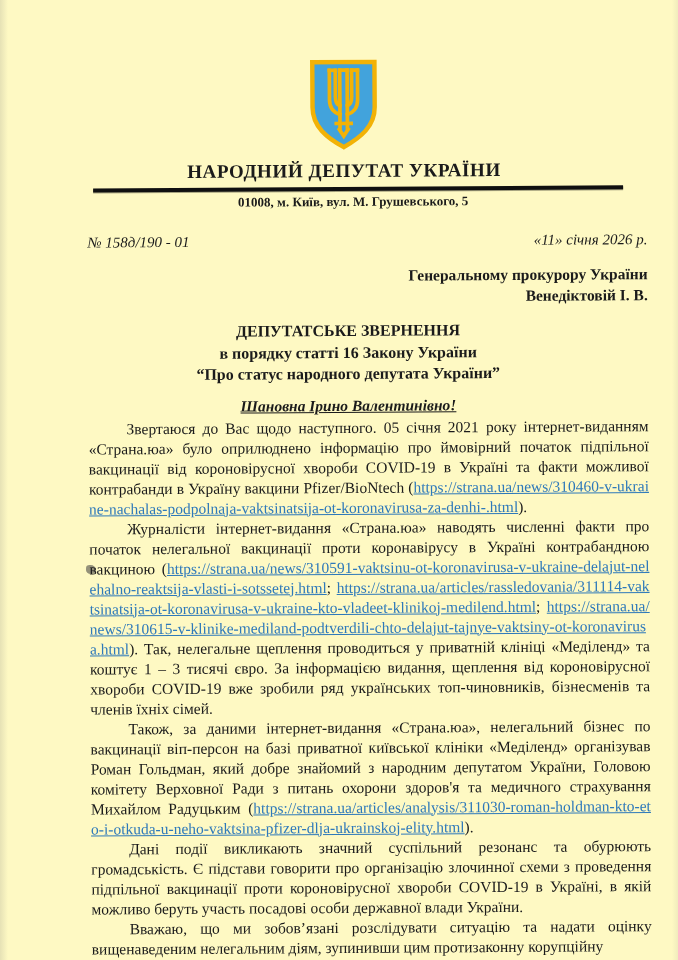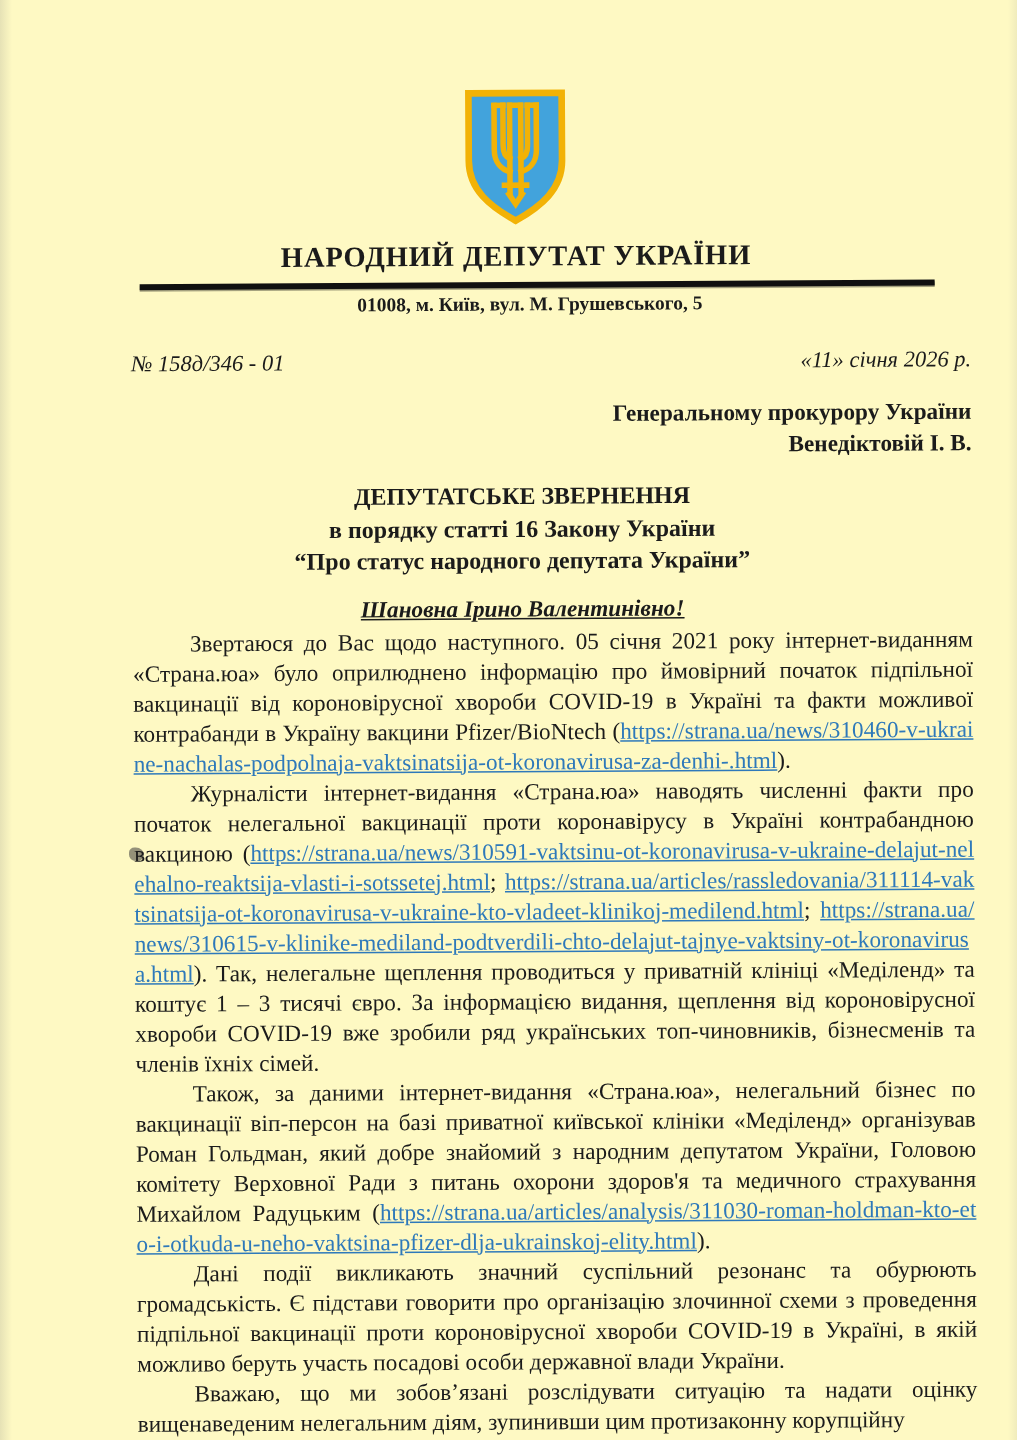--- a/index.html
+++ b/index.html
@@ -93,21 +93,21 @@
         </g>
       </svg>
       <div class="doc-title">НАРОДНИЙ ДЕПУТАТ УКРАЇНИ</div>
     </div>
 
     <div class="content">
       <div class="rule"></div>
       <div class="address-line">01008, м. Київ, вул. М. Грушевського, 5</div>
 
       <div class="ref-row">
-        <span>№ 158д/346 - 01</span>
+        <span>№ 158д/190 - 01</span>
         <span>«11» січня 2026 р.</span>
       </div>
 
       <div class="addressee">
         <div>Генеральному прокурору України</div>
         <div>Венедіктовій І. В.</div>
       </div>
 
       <div class="heading-block">
         <div>ДЕПУТАТСЬКЕ ЗВЕРНЕННЯ</div>

